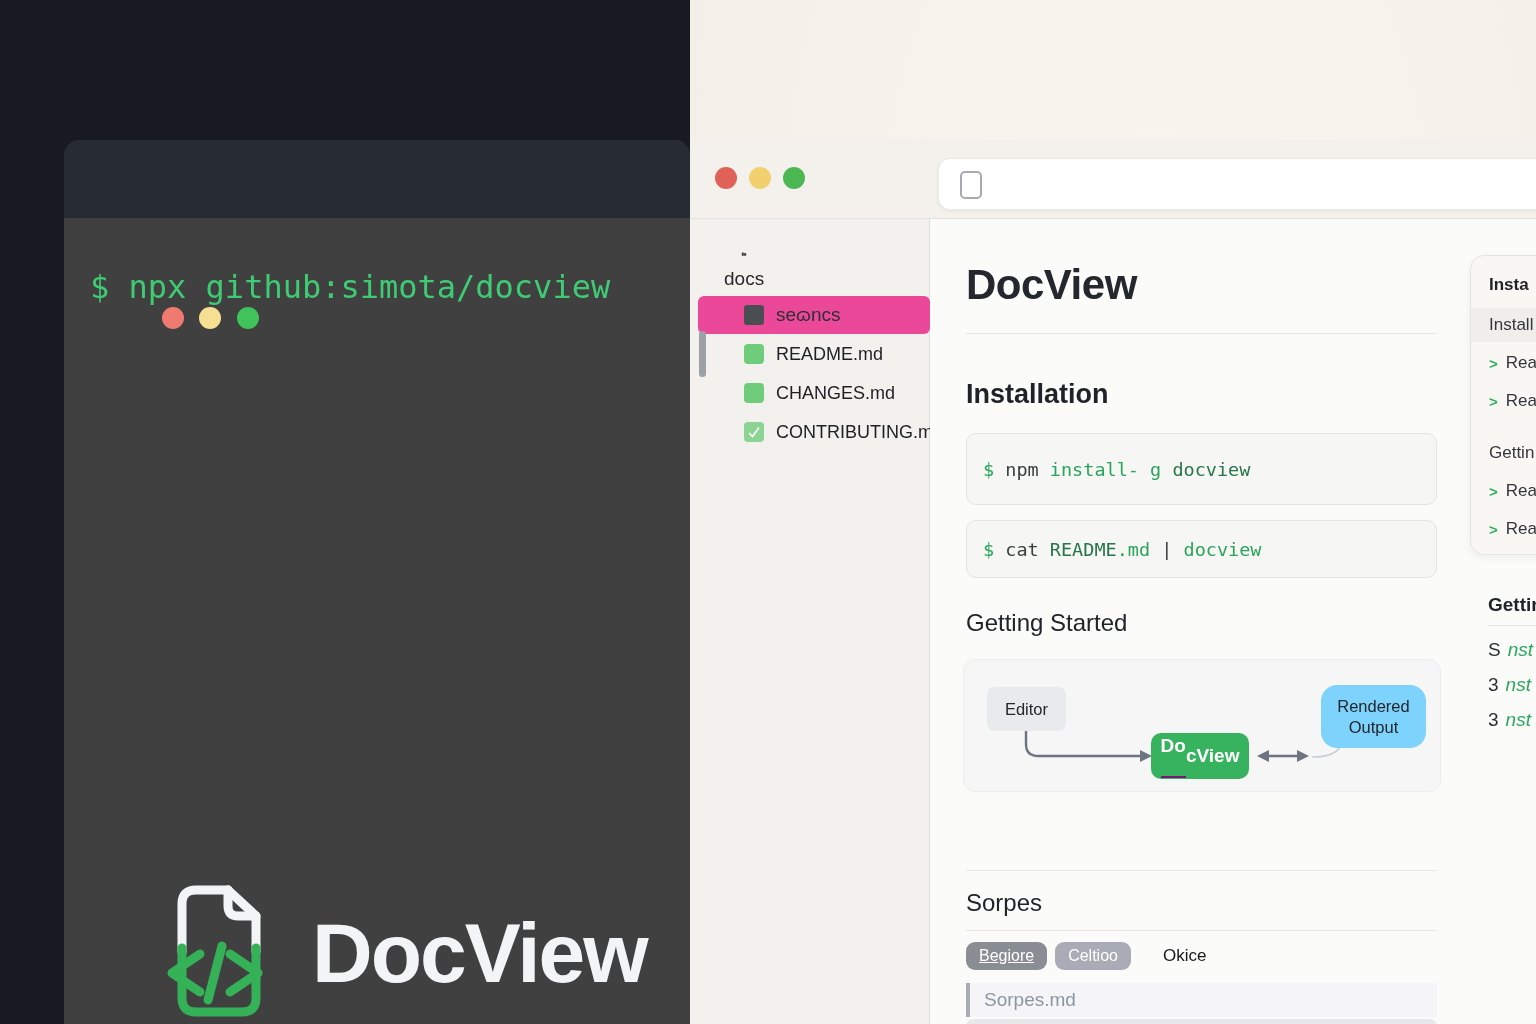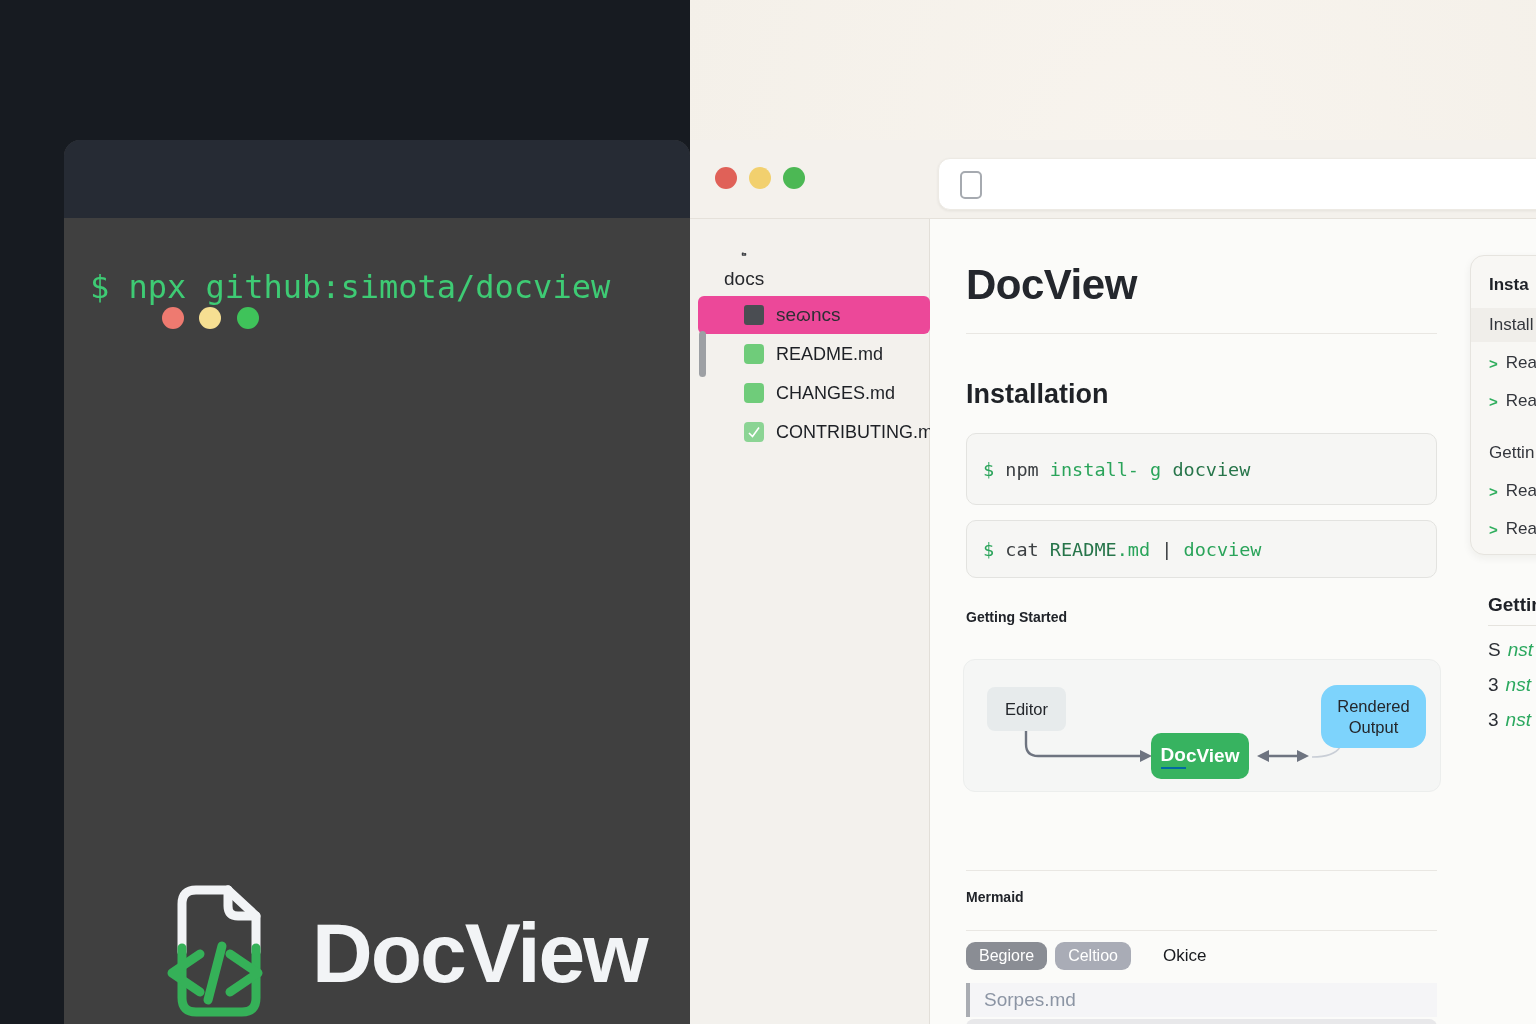--- a/index.html
+++ b/index.html
@@ -36,38 +36,38 @@
   .s-icon.dark{background:#4a4d52;border-radius:3px;}
   .s-icon.green{background:#6fcc7a;}
   .s-icon.greencheck{background:#8bd494;}
   .s-icon.greencheck svg{position:absolute;left:2px;top:2px;}
   .sb-thumb{position:absolute;left:9px;top:112px;width:7px;height:46px;background:#9da0a4;border-radius:4px;}
   
   .content{position:absolute;left:930px;top:219px;width:606px;height:805px;background:#fbfbf9;}
   .h1{position:absolute;left:36px;top:42px;font-size:42px;font-weight:700;color:#24272d;letter-spacing:-.5px;}
   .rule{position:absolute;left:36px;width:471px;height:1px;background:#e9e7e3;}
   .h2{position:absolute;left:36px;font-weight:700;color:#1f2227;}
-  .h3{position:absolute;left:36px;font-size:14px;font-weight:700;color:#202329;}
+  .h3{position:absolute;left:36px;font-size:24px;font-weight:400;color:#202329;}
   .code-block{position:absolute;left:36px;width:471px;background:#f6f6f4;border:1px solid #e3e3e0;border-radius:10px;
               box-sizing:border-box;display:flex;align-items:center;padding-left:16px;
               font-family:"DejaVu Sans Mono","Liberation Mono",monospace;font-size:18.5px;white-space:pre;}
   .tk-green{color:#2aa45a;} .tk-dark{color:#3c4043;} .tk-dgreen{color:#27754a;}
   .diagram{position:absolute;left:33px;top:440px;width:478px;height:133px;background:#f5f6f5;
            border:1px solid #eceeed;border-radius:12px;box-sizing:border-box;}
   .d-box{position:absolute;display:flex;align-items:center;justify-content:center;text-align:center;
          font-size:16.5px;color:#24272c;line-height:1.25;}
   .d-editor{left:23px;top:27px;width:79px;height:44px;background:#e7ebec;border-radius:8px;}
   .d-output{left:357px;top:25px;width:105px;height:63px;background:#7dd3fc;border-radius:16px;}
   .d-center{left:187px;top:73px;width:98px;height:46px;background:#37b360;border-radius:10px;
             color:#fff;font-weight:700;font-size:19px;}
-  .d-center .u{border-bottom:2px solid #0369a1;padding-bottom:0;}
+  .d-center .u{border-bottom:2px solid #701a75;padding-bottom:18px;}
   .d-arrows{position:absolute;left:0;top:0;}
   .pills{position:absolute;left:36px;top:723px;display:flex;align-items:center;gap:8px;}
   .pill{border:none;color:#fff;font-size:16px;font-family:inherit;padding:6px 13px;border-radius:9px;line-height:1;}
-  .pill-dark{background:#8a8d94;}
+  .pill-dark{background:#8a8d94;text-decoration:underline;}
   .pill-light{background:#a9acb6;}
   .pill-after{font-size:17px;color:#17191d;margin-left:24px;}
   .quote{position:absolute;left:36px;top:764px;width:471px;height:34px;background:#f5f5f7;border-left:4px solid #a9acb2;
          box-sizing:border-box;display:flex;align-items:center;padding-left:14px;font-size:19px;color:#8c95a4;}
   .stub{position:absolute;left:36px;top:800px;width:471px;height:10px;background:#e8e8ea;border-radius:8px 8px 0 0;}
   
   .toc{position:absolute;left:1470px;top:255px;width:150px;height:300px;background:#f8f7f4;border:1px solid #e6e4df;
        border-radius:14px;box-shadow:0 3px 8px rgba(40,35,25,.06);box-sizing:border-box;padding-top:10px;overflow:hidden;}
   .toc-header{height:38px;display:flex;align-items:center;padding-left:18px;font-size:17px;font-weight:700;color:#1f2228;}
   .toc-row{height:34px;display:flex;align-items:center;gap:8px;padding-left:18px;font-size:17px;color:#33363c;
@@ -177,21 +177,21 @@
         <polygon points="305,90 293,96 305,102" fill="#6e7480"></polygon>
         <polygon points="333,90 345,96 333,102" fill="#6e7480"></polygon>
       </svg>
       <div class="d-box d-editor">Editor</div>
       <div class="d-box d-output">Rendered Output</div>
       <div class="d-box d-center" id="d-center"><span class="u">Do</span>cView</div>
     </div>
 
     <div class="rule" style="top:651px"></div>
 
-    <div class="h3" style="top:670px">Mermaid</div>
+    <div class="h3" style="top:670px">Sorpes</div>
     <div class="rule" style="top:711px"></div>
 
     <div class="pills">
       <span id="pills-slot" style="display:flex;gap:8px">
           <button class="pill pill-dark">Begiore</button>
           <button class="pill pill-light">Celtioo</button>
         </span>
       <span class="pill-after">Okice</span>
     </div>
 

